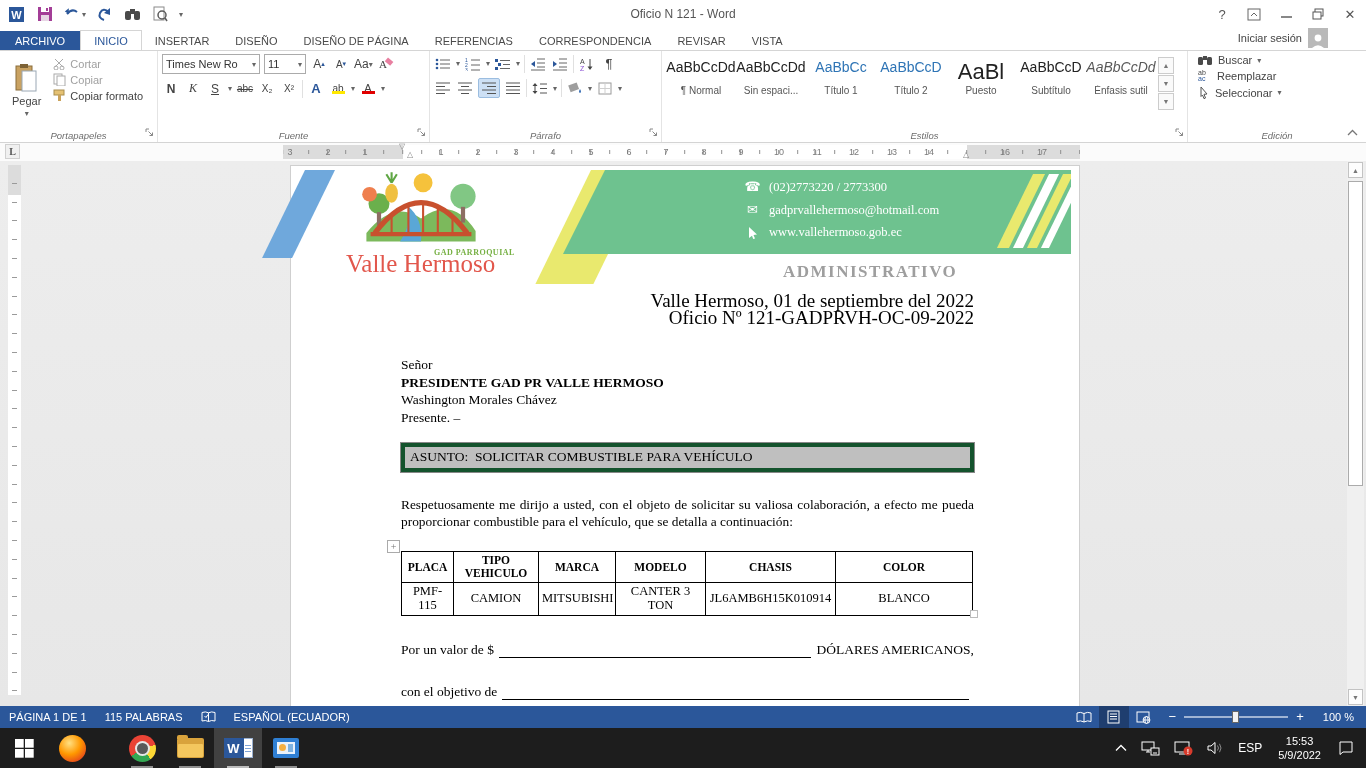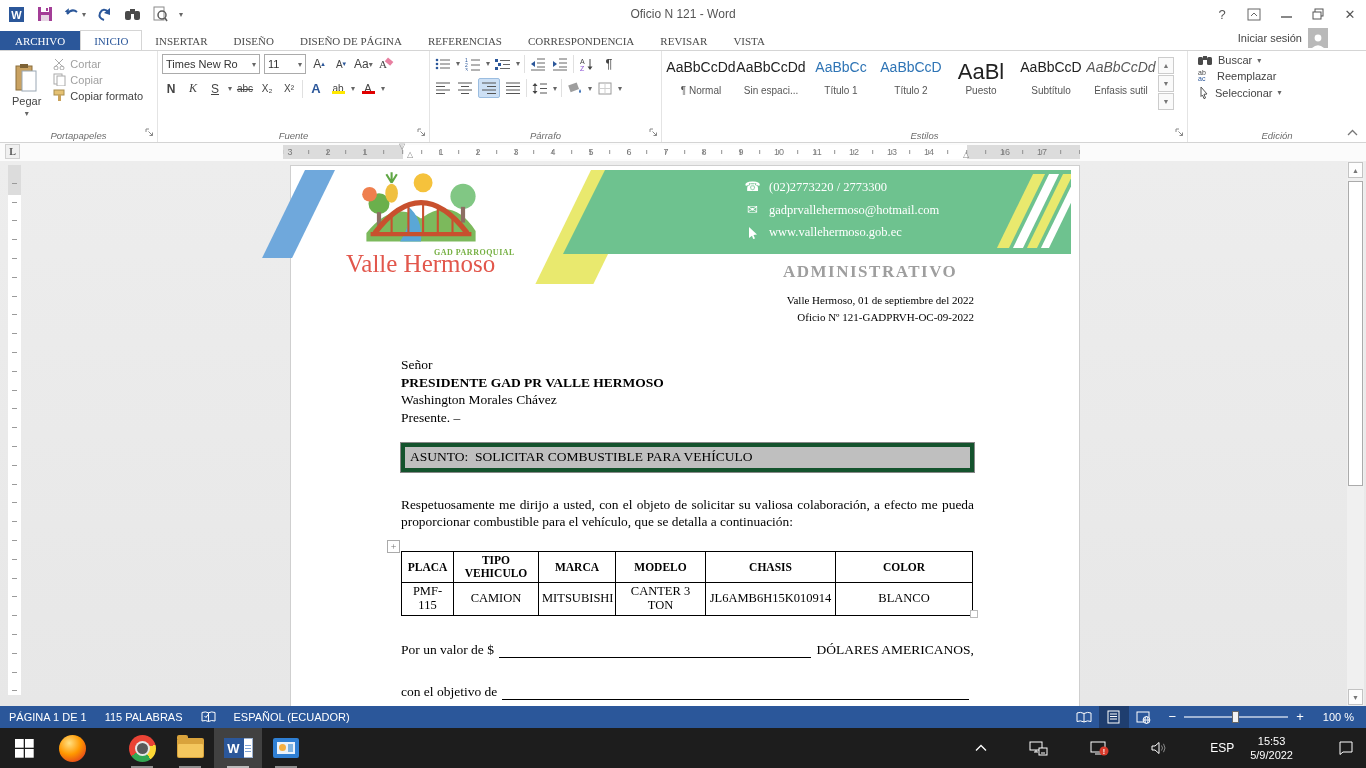--- a/index.html
+++ b/index.html
@@ -10,21 +10,21 @@
   .titlebar { height:28px; display:flex; align-items:center; position:relative; background:#fff; }
   .qat { display:flex; align-items:center; gap:11px; padding-left:9px; }
   .qat-btn { display:flex; align-items:center; color:#444; }
   .apptitle { position:absolute; left:50%; transform:translateX(-50%); font-size:12px; color:#555; }
   .winctl { margin-left:auto; display:flex; height:100%; }
   .wbtn { width:32px; height:100%; display:flex; align-items:center; justify-content:center; color:#555; font-size:13px; }
   .dd { color:#666; font-size:8px; }
 
   
   .tabrow { height:22px; display:flex; align-items:flex-end; background:#fff; position:relative; }
-  .tab { padding:4px 13px 3px; font-size:11px; color:#4a4a4a;font-family:Liberation Serif, serif; }
+  .tab { padding:4px 13px 3px; font-size:11px; color:#4a4a4a; }
   .tab.archivo { background:#2b579a; color:#fff; padding:4px 15px 3px; }
   .tab.active { color:#2b579a; background:#fff; border:1px solid #d5d5d5; border-bottom:none; position:relative; z-index:2; }
   .signin { position:absolute; right:38px; bottom:2px; font-size:11px; color:#444; display:flex; align-items:center; gap:6px; }
   .avatar { width:20px; height:20px; background:#b9b9b9; display:flex; align-items:flex-end; justify-content:center; overflow:hidden; }
 
   
   .ribbon { height:93px; background:#fff; border-bottom:1px solid #d4d4d4; border-top:1px solid #d5d5d5; display:flex; position:relative; }
   .rgroup { position:relative; border-right:1px solid #e4e4e4; padding:3px 4px 15px; }
   .glabel { position:absolute; bottom:1px; left:0; right:0; text-align:center; font-size:9.5px; color:#6d6d6d;font-style:italic; }
   .launcher { position:absolute; bottom:2px; right:3px; }
@@ -87,21 +87,21 @@
   .lh-blue { position:absolute; left:14px; top:4px; width:30px; height:88px; background:#6fa8dc; transform:skewX(-26deg); transform-origin:top left; }
   .lh-yellow { position:absolute; left:300px; top:4px; width:58px; height:114px; background:#e9e96e; transform:skewX(-26deg); transform-origin:top left; }
   .lh-green { position:absolute; left:268px; top:4px; width:512px; height:84px; background:#6ec28f; clip-path:polygon(46px 0,100% 0,100% 100%,4px 100%); }
   .stripe { position:absolute; top:4px; height:74px; transform:skewX(-26deg); }
   .contact { position:absolute; left:186px; top:9px; display:flex; flex-direction:column; gap:7px; color:#fff; font-size:12.5px; }
   .crow { display:flex; align-items:center; gap:9px; }
   .cicon { width:15px; display:flex; justify-content:center; font-size:13px; color:#fff; }
   .logo-title { position:absolute; left:55px; top:84px; font-size:25px; color:#e2574c; letter-spacing:0; white-space:nowrap; }
   .logo-sub { position:absolute; left:143px; top:82px; font-size:8px; font-weight:bold; color:#76b043; letter-spacing:.5px; }
   .dept { position:absolute; left:492px; top:96px; font-size:17px; font-weight:bold; color:#9e9e9e; letter-spacing:1.5px; }
-  .dates { top:126px; text-align:right; font-size:11px; line-height:17px; position:absolute; left:110px; width:573px; }
+  .dates { top:126px; text-align:right; font-size:19px; line-height:17px; position:absolute; left:110px; width:573px; }
   .recipient { top:190px; font-size:13.5px; line-height:17.5px; position:absolute; left:110px; width:573px; }
   .subject { position:absolute; left:110px; top:277px; width:573px; background:#bfbfbf; border:4px solid #14532d; outline:1px solid #888; padding:2px 5px 3px; font-size:13.5px; white-space:pre-wrap; }
   .bodytext { position:absolute; left:110px; top:331px; width:573px; font-size:13.4px; line-height:16.5px; text-align:justify; }
   .vtable { position:absolute; left:110px; top:385px; width:571px; border-collapse:collapse; table-layout:fixed; }
   .vtable th, .vtable td { border:1px solid #000; text-align:center; vertical-align:middle; padding:2px 3px; }
   .vtable th { font-size:11.5px; line-height:1.15; }
   .vtable td { font-size:12.5px; line-height:1.1; }
   .movehandle { position:absolute; left:96px; top:374px; width:13px; height:13px; border:1px solid #aaa; background:#fff; color:#777; font-size:10px; line-height:11px; text-align:center; }
   .resizehandle { position:absolute; left:679px; top:444px; width:8px; height:8px; border:1px solid #bbb; background:#fff; }
   .fillline { position:absolute; left:110px; width:573px; font-size:13.5px; display:flex; align-items:flex-end; }
@@ -117,21 +117,21 @@
   .ztrack { width:104px; height:2px; background:#9fb4d4; position:relative; }
   .zthumb { position:absolute; left:48px; top:-5px; width:7px; height:12px; background:#f2f2f2; border:1px solid #666; }
   .zsign { font-size:13px; line-height:10px; }
 
   
   .task { height:40px; background:#1d1d1d; display:flex; align-items:stretch; color:#fff; }
   .tbtn { width:48px; display:flex; align-items:center; justify-content:center; position:relative; }
   .tbtn.active { background:#414141; }
   .runline { position:absolute; bottom:0; left:13px; right:13px; height:2px; background:#8f8f8f; }
   .tray { margin-left:auto; display:flex; align-items:center; height:100%; }
-  .titem { padding:0 7px; height:100%; display:flex; align-items:center; justify-content:center;margin-left:28px; }
+  .titem { padding:0 7px; height:100%; display:flex; align-items:center; justify-content:center; }
   .clock { font-size:11px; line-height:14px; text-align:center; padding:0 9px; }
 
   .ffox { width:27px; height:27px; border-radius:50%; background:radial-gradient(circle at 38% 30%,#ffe082,#ff9800 45%,#e64a19 80%); }
   .chrome { width:27px; height:27px; border-radius:50%; background:conic-gradient(from -45deg,#ea4335 0 33%,#fdd835 0 52%,#34a853 0 78%,#ea4335 0); position:relative; }
   .chrome::before { content:""; position:absolute; inset:6px; border-radius:50%; background:#e8e8e8; }
   .chrome::after { content:""; position:absolute; inset:8px; border-radius:50%; background:#5a5a5a; }
   .folder { width:27px; height:20px; position:relative; }
   .folder .back { position:absolute; inset:0; background:#d9a33c; border-radius:2px; }
   .folder .back::before { content:""; position:absolute; left:0; top:-3px; width:11px; height:4px; background:#d9a33c; border-radius:2px 2px 0 0; }
   .folder .front { position:absolute; left:1px; right:1px; bottom:1px; height:13px; background:#f4c75e; border-radius:1px; }

